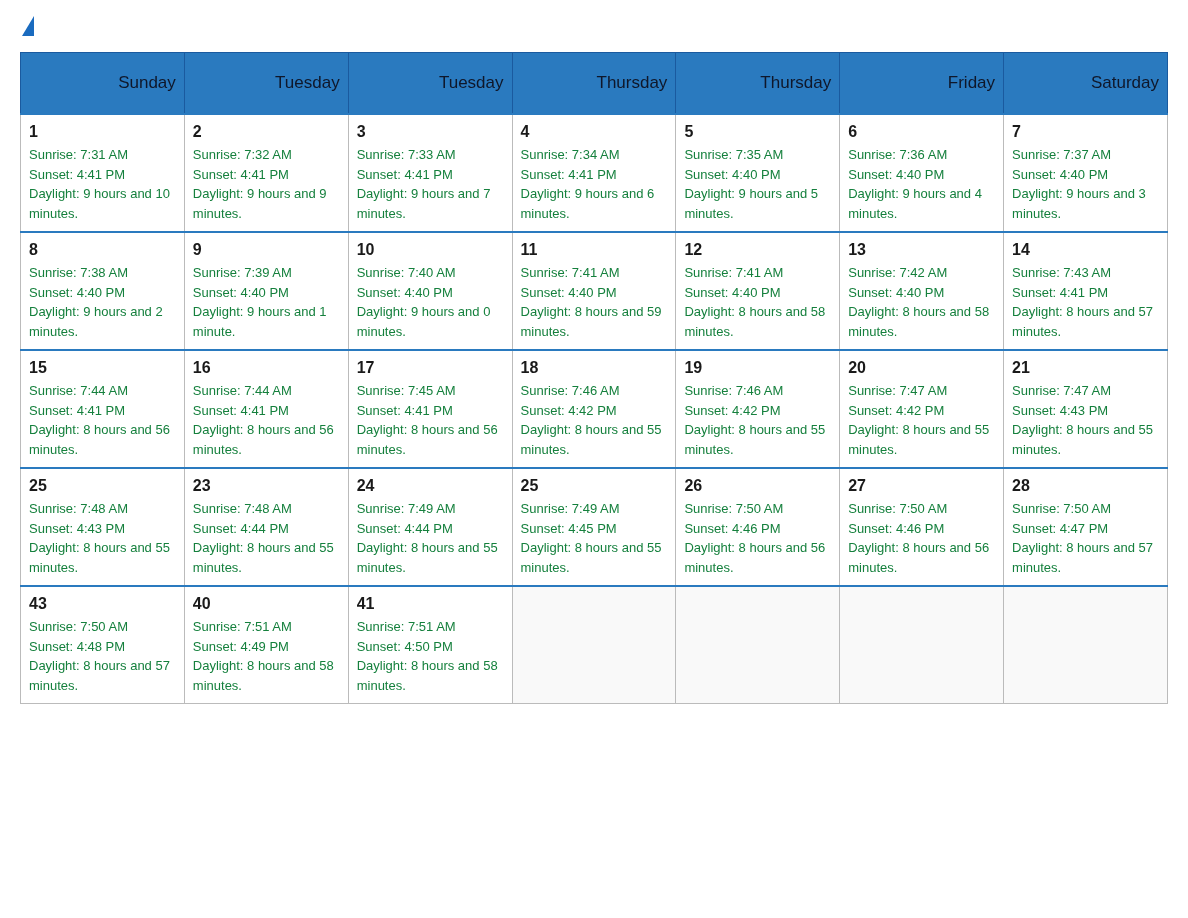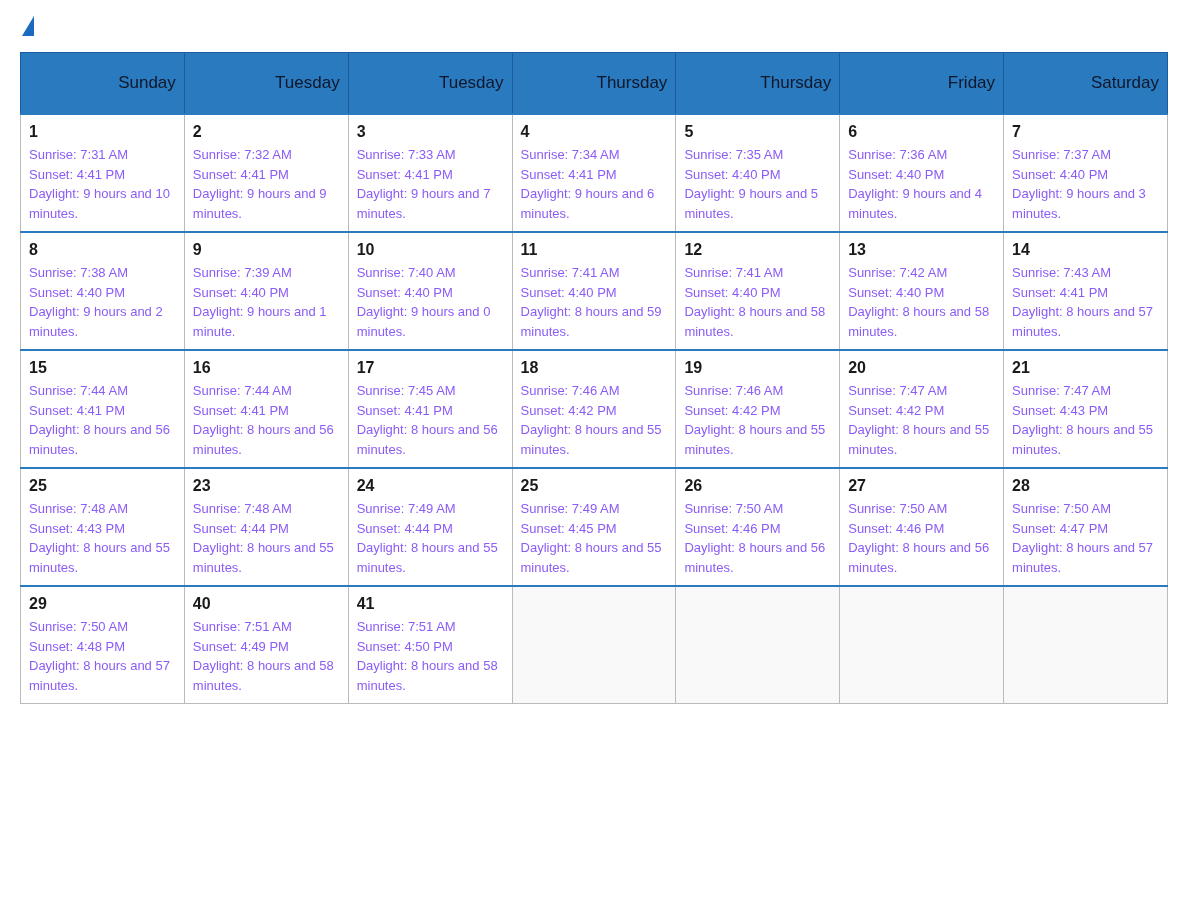--- a/index.html
+++ b/index.html
@@ -87,21 +87,21 @@
     }
     .day-number {
       font-size: 16px;
       font-weight: bold;
       margin-bottom: 4px;
       color: #1a1a1a;
     }
     .day-info {
       font-size: 13px;
       line-height: 1.5;
-      color: #8b5cf6;
+      color: #15803d;
     }
     .week-row td {
       border-top: 2px solid #2a7abf;
     }
   </style>
 </head>
 <body>
 
 <div class="header">
   <div class="logo">
@@ -359,21 +359,21 @@
         <div class="day-number">28</div>
         <div class="day-info">
           Sunrise: 7:50 AM<br>
           Sunset: 4:47 PM<br>
           Daylight: 8 hours and&nbsp;57 minutes.
         </div>
       </td>
       </tr>
       <tr class="week-row">
         <td>
-        <div class="day-number">29</div>
+        <div class="day-number">43</div>
         <div class="day-info">
           Sunrise: 7:50 AM<br>
           Sunset: 4:48 PM<br>
           Daylight: 8 hours and&nbsp;57 minutes.
         </div>
       </td>
         <td>
         <div class="day-number">40</div>
         <div class="day-info">
           Sunrise: 7:51 AM<br>

